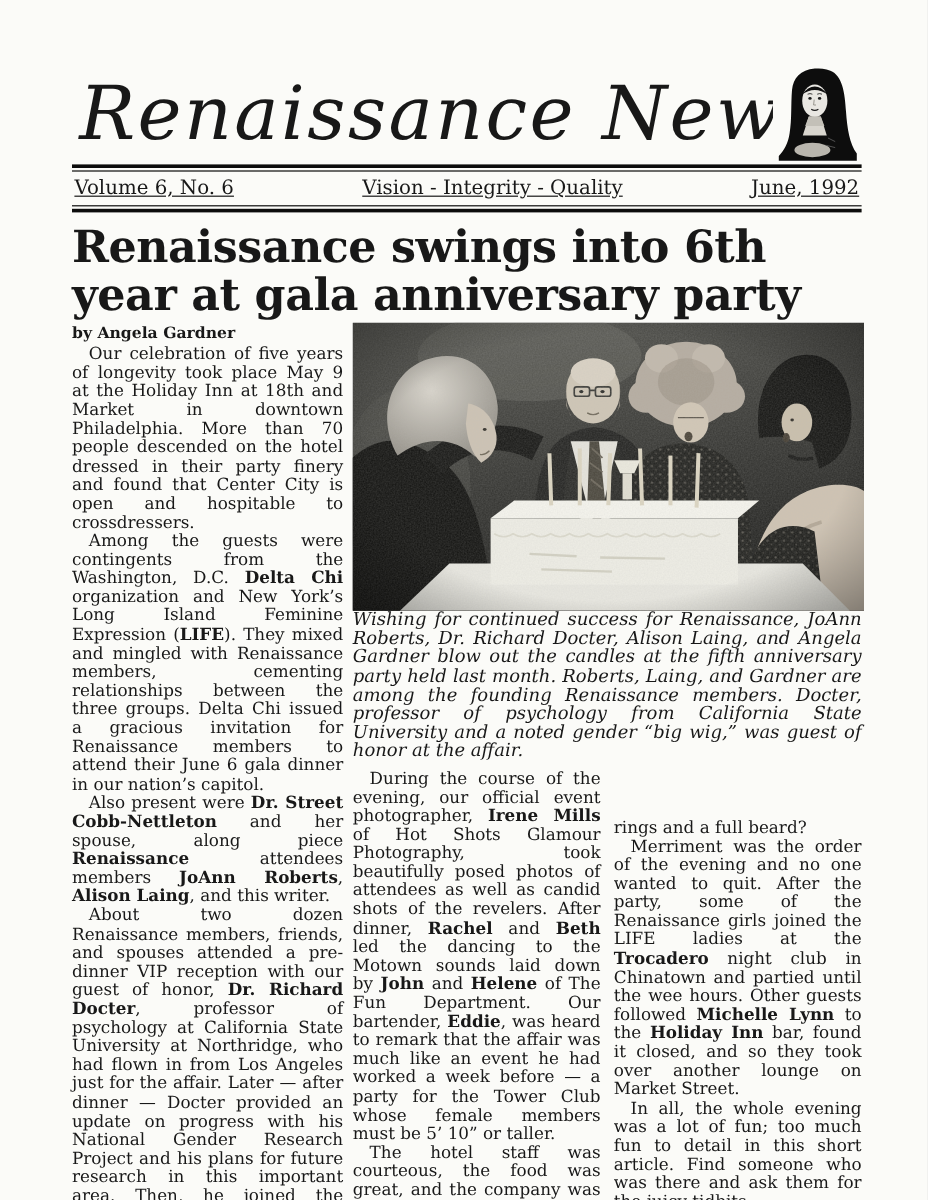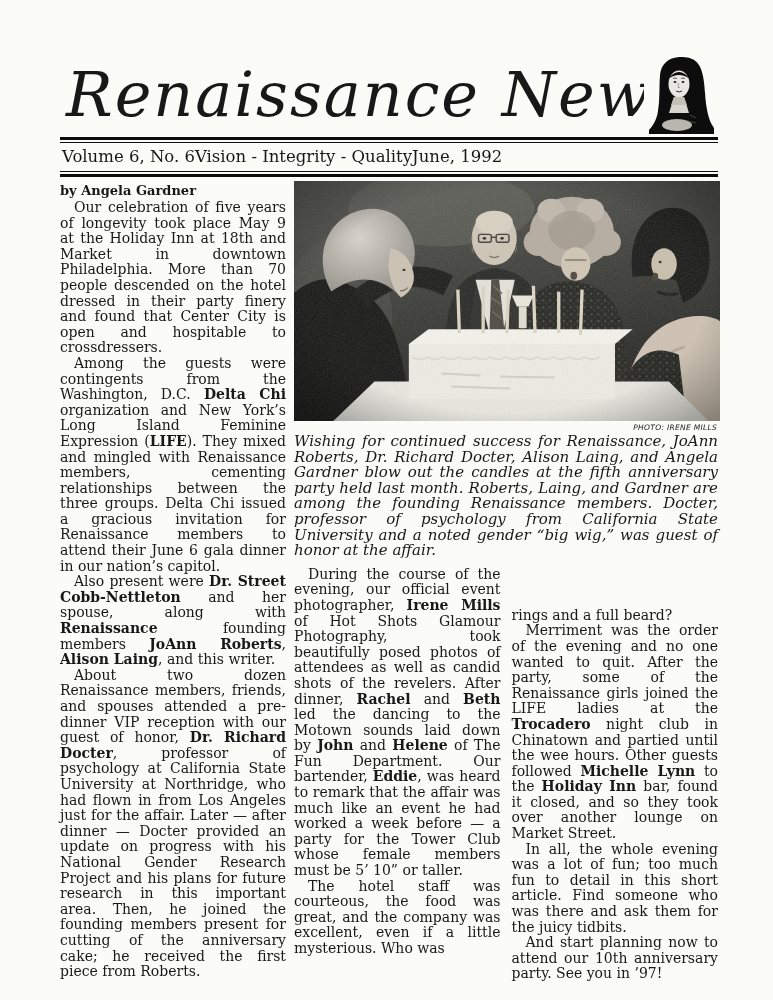--- a/index.html
+++ b/index.html
@@ -10,22 +10,22 @@
   
   .masthead{position:relative;height:82px;}
   .nameplate{font-style:italic;font-size:62px;line-height:80px;letter-spacing:2px;
              padding-left:6px;white-space:nowrap;}
   .logo{position:absolute;right:0;top:0;width:74px;height:80px;}
   .logo svg{display:block;width:100%;height:100%;}
 
   .rule-a{height:2px;border-top:3px solid #0c0c0c;border-bottom:1px solid #0c0c0c;}
   .rule-b{height:2px;border-top:1px solid #0c0c0c;border-bottom:3px solid #0c0c0c;}
 
-  .dateline{display:flex;align-items:baseline;
-            font-size:16.5px;padding:4px 2px 5px 2px;}
+  .dateline{display:flex;justify-content:space-between;align-items:baseline;
+            font-size:16.5px;padding:4px 2px 5px 2px;text-decoration:underline;}
   .dateline span{white-space:nowrap;}
 
   .headline{font-size:37px;font-weight:700;line-height:1.07;letter-spacing:-0.4px;
             margin:9px 0 2px 0;white-space:pre-line;}
 
   
   .body-grid{display:flex;gap:8px;margin-top:4px;}
   .col-left{width:226px;flex:none;}
   .right-area{flex:1;min-width:0;}
 
@@ -74,28 +74,30 @@
     <div class="rule-a"></div>
 
     <div class="dateline">
       <span>Volume 6, No. 6</span>
       <span>Vision - Integrity - Quality</span>
       <span>June, 1992</span>
     </div>
 
     <div class="rule-b"></div>
 
+    <h1 class="headline">Renaissance swings into 6th
+year at gala anniversary party</h1>
 
     <div class="body-grid">
 
       <div class="col-left">
         <div class="byline">by Angela Gardner</div>
         <p class="body"><span>Our celebration of five years of longevity took place May 9 at the Holiday Inn at 18th and Market in downtown Philadelphia. More than 70 people descended on the hotel dressed in their party finery and found that Center City is open and hospitable to crossdressers.</span></p>
         <p class="body"><span>Among the guests were contingents from the Washington, D.C. </span><span class="b">Delta Chi</span><span> organization and New York’s Long Island Feminine Expression (</span><span class="b">LIFE</span><span>). They mixed and mingled with Renaissance members, cementing relationships between the three groups. Delta Chi issued a gracious invitation for Renaissance members to attend their June 6 gala dinner in our nation’s capitol.</span></p>
-        <p class="body"><span>Also present were </span><span class="b">Dr. Street Cobb-Nettleton</span><span> and her spouse, along with </span><span class="b">Renaissance</span><span> founding members </span><span class="b">JoAnn Roberts</span><span>, </span><span class="b">Alison Laing</span><span>, and this writer.</span></p>
+        <p class="body"><span>Also present were </span><span class="b">Dr. Street Cobb-Nettleton</span><span> and her spouse, along piece </span><span class="b">Renaissance</span><span> attendees members </span><span class="b">JoAnn Roberts</span><span>, </span><span class="b">Alison Laing</span><span>, and this writer.</span></p>
         <p class="body"><span>About two dozen Renaissance members, friends, and spouses attended a pre-dinner VIP reception with our guest of honor, </span><span class="b">Dr. Richard Docter</span><span>, professor of psychology at California State University at Northridge, who had flown in from Los Angeles just for the affair. Later — after dinner — Docter provided an update on progress with his National Gender Research Project and his plans for future research in this important area. Then, he joined the founding members present for cutting of the anniversary cake; he received the first piece from Roberts.</span></p>
       </div>
 
       <div class="right-area">
 
         <figure class="photo">
           <svg viewBox="0 0 434 243" preserveAspectRatio="none">
             <defs>
               <linearGradient id="bgGrad" x1="0" y1="0" x2="0.3" y2="1">
                 <stop offset="0" stop-color="#555550"></stop>
@@ -182,21 +184,20 @@
               <rect x="291" y="110" width="3.4" height="46" transform="rotate(2 293 132)"></rect>
             </g>
             <path d="M222,118 L244,118 L240,128 L226,128 Z" fill="#ecead f" opacity="0"></path>
             <path d="M222,116 L244,116 L239,127 L227,127 Z" fill="#eceade"></path>
             <rect x="229" y="127" width="8" height="22" fill="#e2dfd2"></rect>
             <rect width="434" height="243" filter="url(#grain)"></rect>
             <rect width="434" height="243" fill="url(#vig)"></rect>
           </svg>
         </figure>
 
-        <div class="credit">PHOTO: IRENE MILLS</div>
         <div class="caption">Wishing for continued success for Renaissance, JoAnn Roberts, Dr. Richard Docter, Alison Laing, and Angela Gardner blow out the candles at the fifth anniversary party held last month. Roberts, Laing, and Gardner are among the founding Renaissance members. Docter, professor of psychology from California State University and a noted gender “big wig,” was guest of honor at the affair.</div>
 
         <div class="two-cols">
           <div class="col">
             <p class="body"><span>During the course of the evening, our official event photographer, </span><span class="b">Irene Mills</span><span> of Hot Shots Glamour Photography, took beautifully posed photos of attendees as well as candid shots of the revelers. After dinner, </span><span class="b">Rachel</span><span> and </span><span class="b">Beth</span><span> led the dancing to the Motown sounds laid down by </span><span class="b">John</span><span> and </span><span class="b">Helene</span><span> of The Fun Department. Our bartender, </span><span class="b">Eddie</span><span>, was heard to remark that the affair was much like an event he had worked a week before — a party for the Tower Club whose female members must be 5’ 10” or taller.</span></p>
             <p class="body"><span>The hotel staff was courteous, the food was great, and the company was excellent, even if a little mysterious. Who was </span></p>
           </div>
           <div class="col">
             <p class="body no-indent"><span>rings and a full beard?</span></p>
             <p class="body"><span>Merriment was the order of the evening and no one wanted to quit. After the party, some of the Renaissance girls joined the LIFE ladies at the </span><span class="b">Trocadero</span><span> night club in Chinatown and partied until the wee hours. Other guests followed </span><span class="b">Michelle Lynn</span><span> to the </span><span class="b">Holiday Inn</span><span> bar, found it closed, and so they took over another lounge on Market Street.</span></p>

